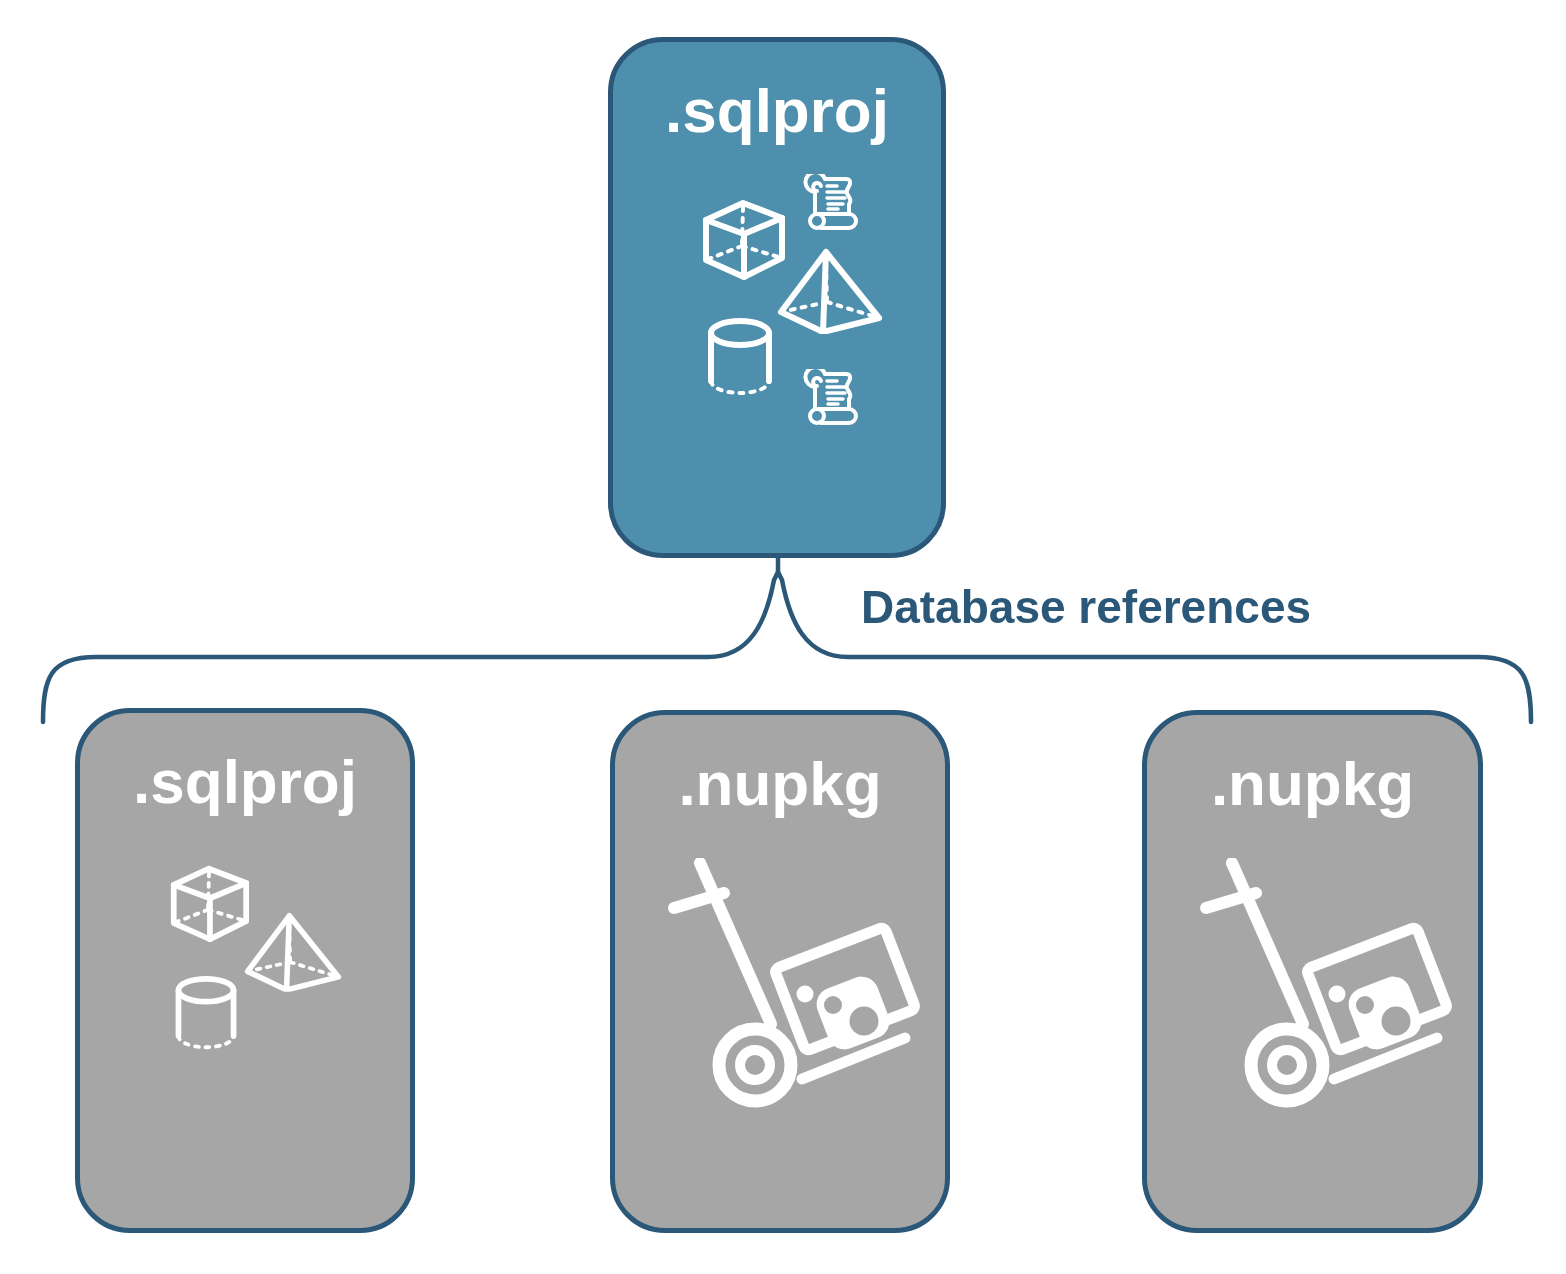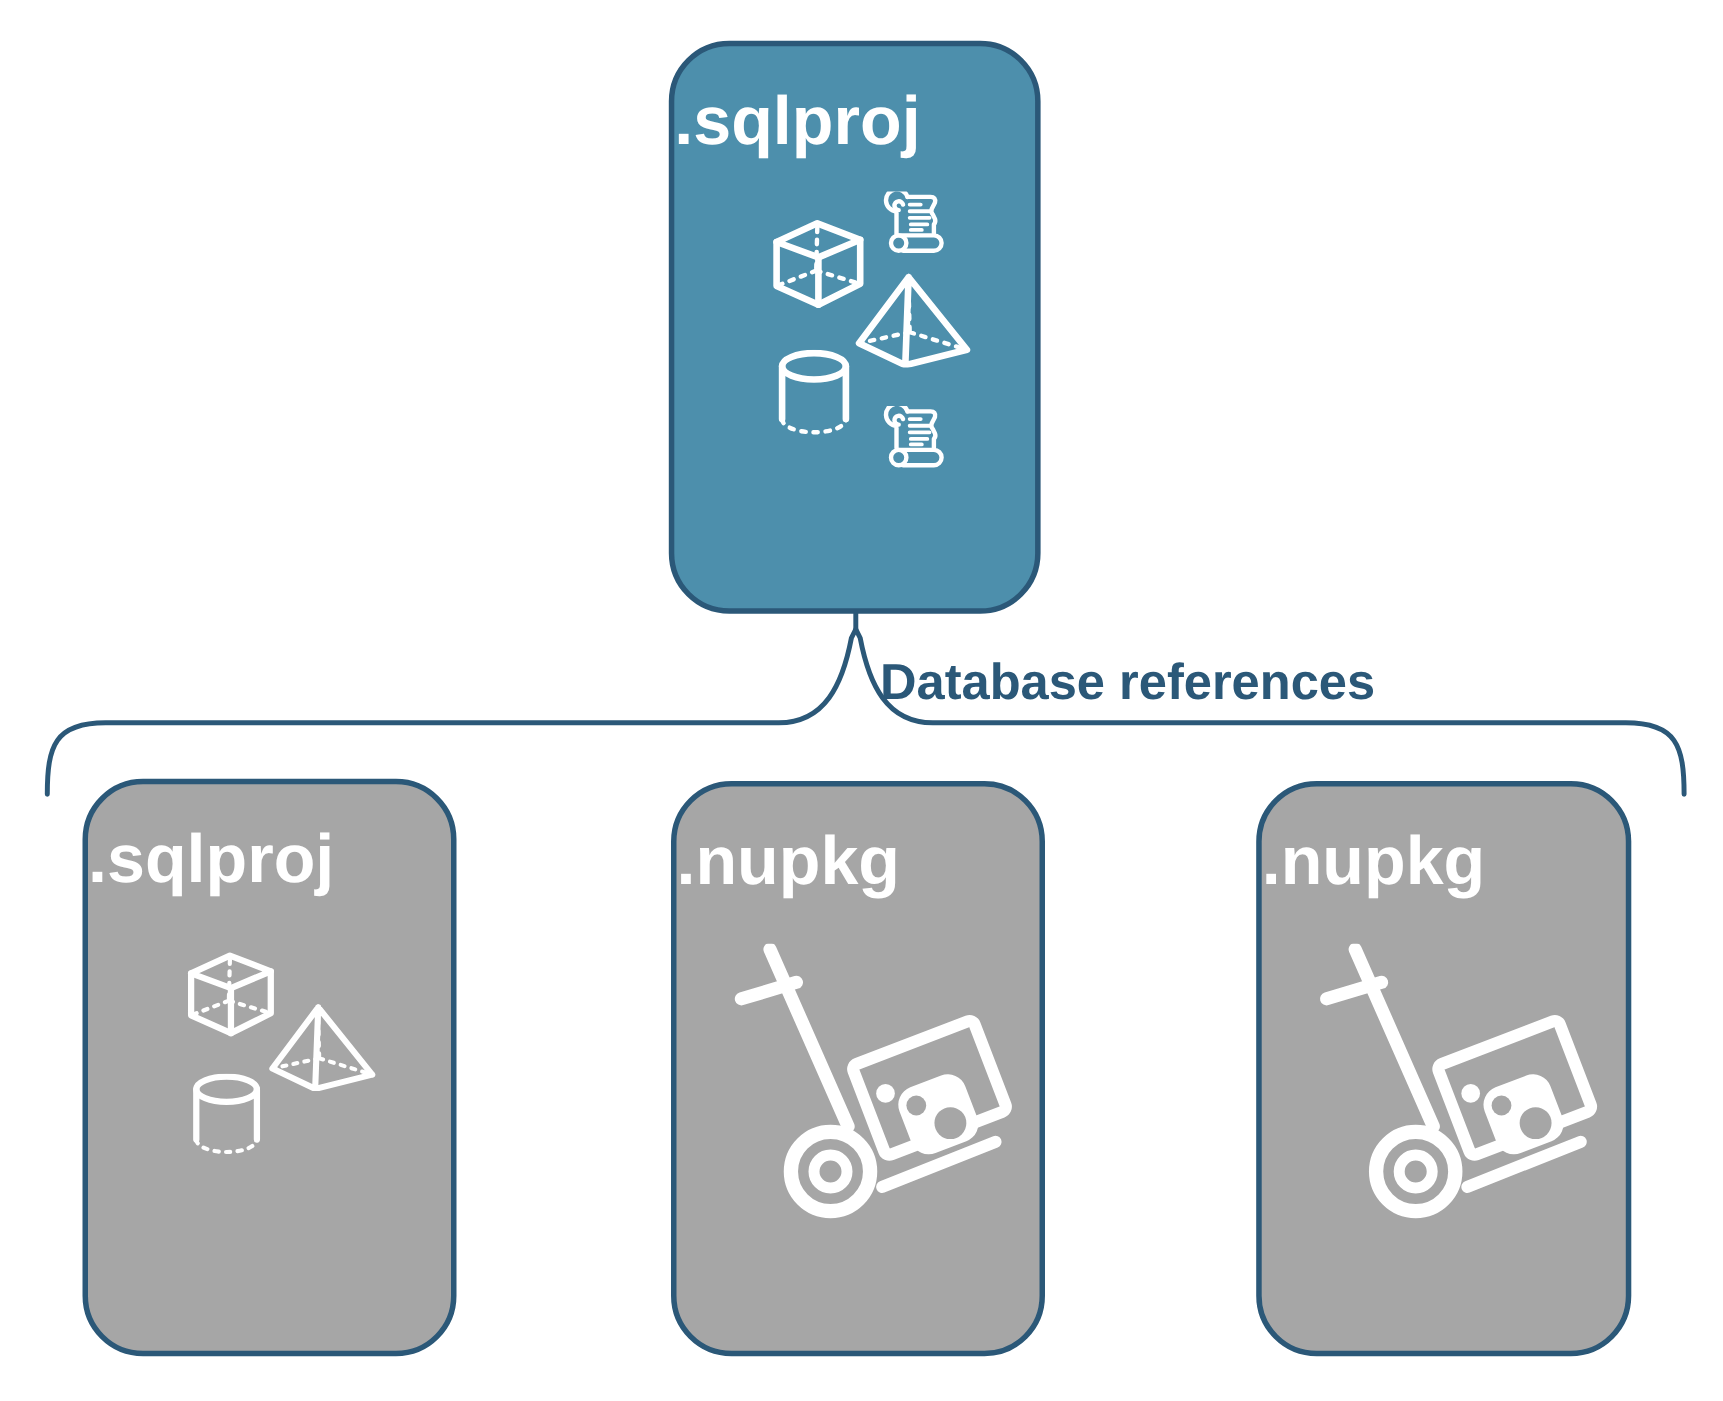--- a/index.html
+++ b/index.html
@@ -12,43 +12,42 @@
   .node{
     position:absolute;box-sizing:border-box;border-radius:55px;
     border:5px solid var(--outline,#2B5878);
   }
   .node-root{left:608px;top:37px;width:338px;height:521px;background:var(--root-fill,#4D8FAC);}
   .node-gray{background:var(--child-fill,#A6A6A6);}
   .node-c0{left:75px;top:708px;width:340px;height:525px;}
   .node-c1{left:610px;top:710px;width:340px;height:523px;}
   .node-c2{left:1142px;top:710px;width:341px;height:523px;}
   .node-title{
-    position:absolute;top:38px;left:0;right:0;text-align:left;
+    position:absolute;top:38px;left:0;right:0;text-align:center;
     color:var(--label-text,#fff);font-weight:700;font-size:62px;line-height:1;
     letter-spacing:0;
   }
   .icon{position:absolute;color:var(--icon,#fff);display:block;}
   
   .r-cube{left:85px;top:155px;width:90px;height:85px;}
   .r-scroll1{left:188px;top:132px;width:66px;height:58px;}
   .r-pyramid{left:163px;top:204px;width:108px;height:88px;}
   .r-cyl{left:94px;top:276px;width:66px;height:80px;}
   .r-scroll2{left:188px;top:327px;width:66px;height:58px;}
   
   .c-cube{left:86px;top:150px;width:86px;height:81px;}
   .c-pyramid{left:163px;top:197px;width:100px;height:82px;}
   .c-cyl{left:93px;top:263px;width:66px;height:76px;}
   
   .c-dolly{left:50px;top:143px;width:260px;height:260px;}
   .brace-layer{position:absolute;left:0;top:0;width:1566px;height:1274px;pointer-events:none;}
   .edge-label{
-    position:absolute;left:800px;top:584px;
+    position:absolute;left:861px;top:584px;
     color:var(--edge-label-text,#2B5878);font-weight:700;font-size:46px;line-height:1;
     white-space:nowrap;
-    margin-top:12px;
   }
   .defs-holder{position:absolute;width:0;height:0;overflow:hidden;}
 </style>
 </head>
 <body>
 
 <svg class="defs-holder" aria-hidden="true">
   <defs>
     <symbol id="sym-cube" viewBox="0 0 90 85">
       <g fill="none" stroke="currentColor" stroke-linejoin="round" stroke-linecap="round">

